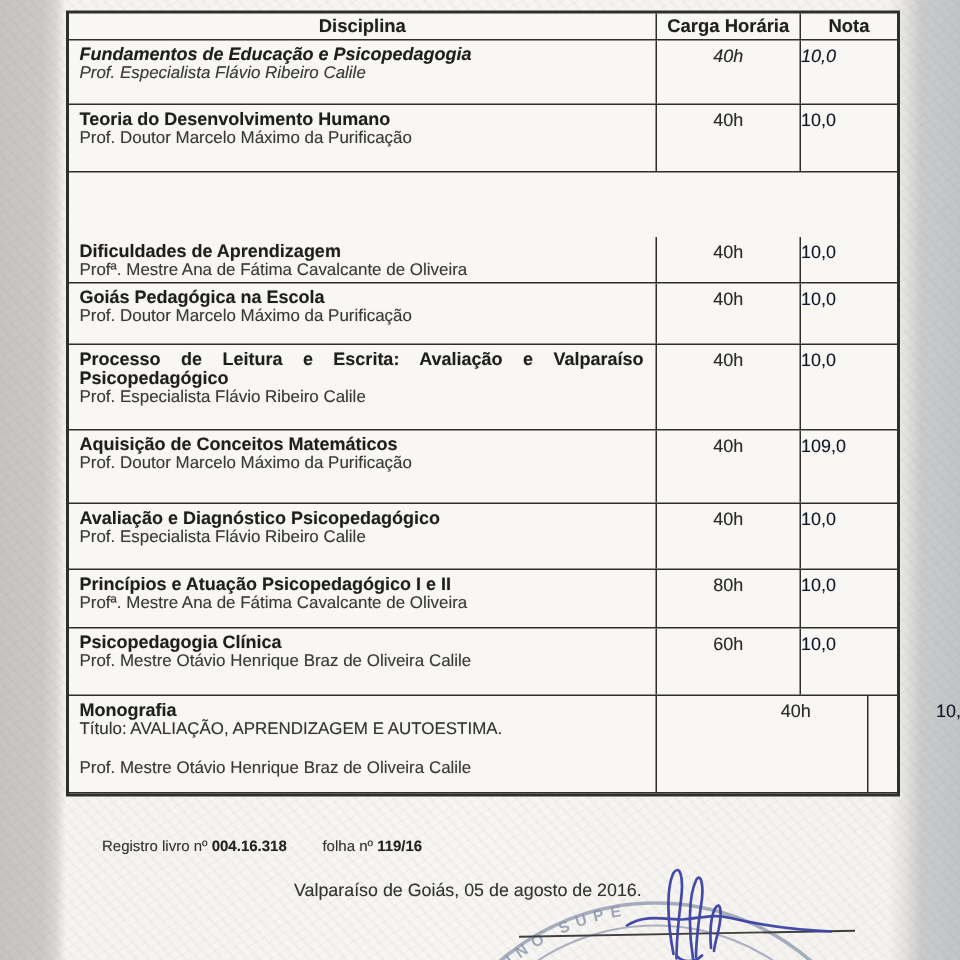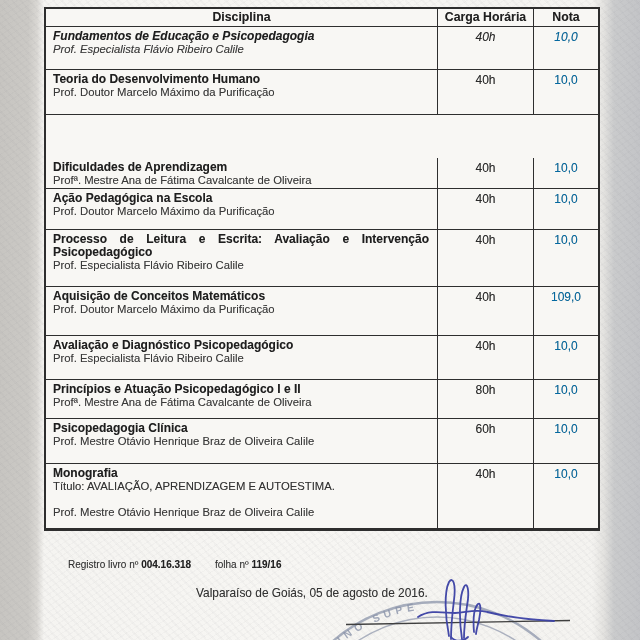--- a/index.html
+++ b/index.html
@@ -23,21 +23,21 @@
     text-shadow:0 0 .6px rgba(30,30,30,.35);
   }
   .thead{display:grid;grid-template-columns:392px 96px 64px;border-bottom:1.6px solid #2e2e2e;}
   .th{font-weight:bold;font-size:12.3px;text-align:center;padding:1px 0 2px;line-height:14px;color:#1f1f1f;}
   .th-disc{border-right:1.6px solid #2e2e2e;}
   .th-hours{border-right:1.6px solid #2e2e2e;}
   .trow{display:grid;grid-template-columns:392px 96px 64px;border-bottom:1.6px solid #2e2e2e;box-sizing:border-box;}
   .td{box-sizing:border-box;}
   .td-disc{border-right:1.6px solid #2e2e2e;padding:3px 8px 2px 7px;}
   .td-hours{border-right:1.6px solid #2e2e2e;text-align:center;padding-top:3px;font-size:12px;color:#2a2a2a;}
-  .td-grade{text-align:center;padding-top:3px;font-size:12px;color:#0369a1;}
+  .td-grade{text-align:left;padding-top:3px;font-size:12px;color:#0f172a;}
   .title{font-weight:bold;font-size:12px;line-height:12.8px;color:#1e1e1e;text-align:justify;}
   .subtitle{font-size:11.3px;line-height:12.4px;color:#333;}
   .prof{font-size:11.3px;line-height:12.4px;color:#3a3a3a;}
   .has-subtitle .prof{margin-top:14px;}
   .tfoot{box-sizing:border-box;min-height:59px;padding:3px 6px 4px 5px;}
   .total{font-weight:bold;font-size:12px;text-decoration:underline;color:#1e1e1e;margin-bottom:2px;}
   .note{font-size:11.8px;line-height:12.6px;color:#333;text-align:justify;}
   .registry{position:absolute;left:68px;top:559px;font-size:10px;color:#333;text-shadow:0 0 .6px rgba(30,30,30,.3);text-align:center;}
   .registry b{font-weight:bold;color:#222;}
   .sheet-label{margin-left:21px;}
@@ -79,30 +79,30 @@
     <div class="td td-disc">
       <div class="title">Dificuldades de Aprendizagem</div>
 
       <div class="prof">Profª. Mestre Ana de Fátima Cavalcante de Oliveira</div>
     </div>
     <div class="td td-hours">40h</div>
     <div class="td td-grade">10,0</div>
   </div>
         <div class="trow" style="min-height: 41px;">
     <div class="td td-disc">
-      <div class="title">Ação Pedagógica na Escola</div>
+      <div class="title">Goiás Pedagógica na Escola</div>
 
       <div class="prof">Prof. Doutor Marcelo Máximo da Purificação</div>
     </div>
     <div class="td td-hours">40h</div>
     <div class="td td-grade">10,0</div>
   </div>
         <div class="trow" style="min-height: 57px;">
     <div class="td td-disc">
-      <div class="title">Processo de Leitura e Escrita: Avaliação e Intervenção Psicopedagógico</div>
+      <div class="title">Processo de Leitura e Escrita: Avaliação e Valparaíso Psicopedagógico</div>
 
       <div class="prof">Prof. Especialista Flávio Ribeiro Calile</div>
     </div>
     <div class="td td-hours">40h</div>
     <div class="td td-grade">10,0</div>
   </div>
         <div class="trow" style="min-height: 49px;">
     <div class="td td-disc">
       <div class="title">Aquisição de Conceitos Matemáticos</div>
 
@@ -131,21 +131,21 @@
   </div>
         <div class="trow" style="min-height: 45px;">
     <div class="td td-disc">
       <div class="title">Psicopedagogia Clínica</div>
 
       <div class="prof">Prof. Mestre Otávio Henrique Braz de Oliveira Calile</div>
     </div>
     <div class="td td-hours">60h</div>
     <div class="td td-grade">10,0</div>
   </div>
-        <div class="trow has-subtitle" style="min-height: 65px;">
+        <div class="trow has-subtitle" style="min-height: 65px; gap: 45px;">
     <div class="td td-disc">
       <div class="title">Monografia</div>
       <div class="subtitle">Título: AVALIAÇÃO, APRENDIZAGEM E AUTOESTIMA.</div>
       <div class="prof">Prof. Mestre Otávio Henrique Braz de Oliveira Calile</div>
     </div>
     <div class="td td-hours">40h</div>
     <div class="td td-grade">10,0</div>
   </div>
       </div>
 

